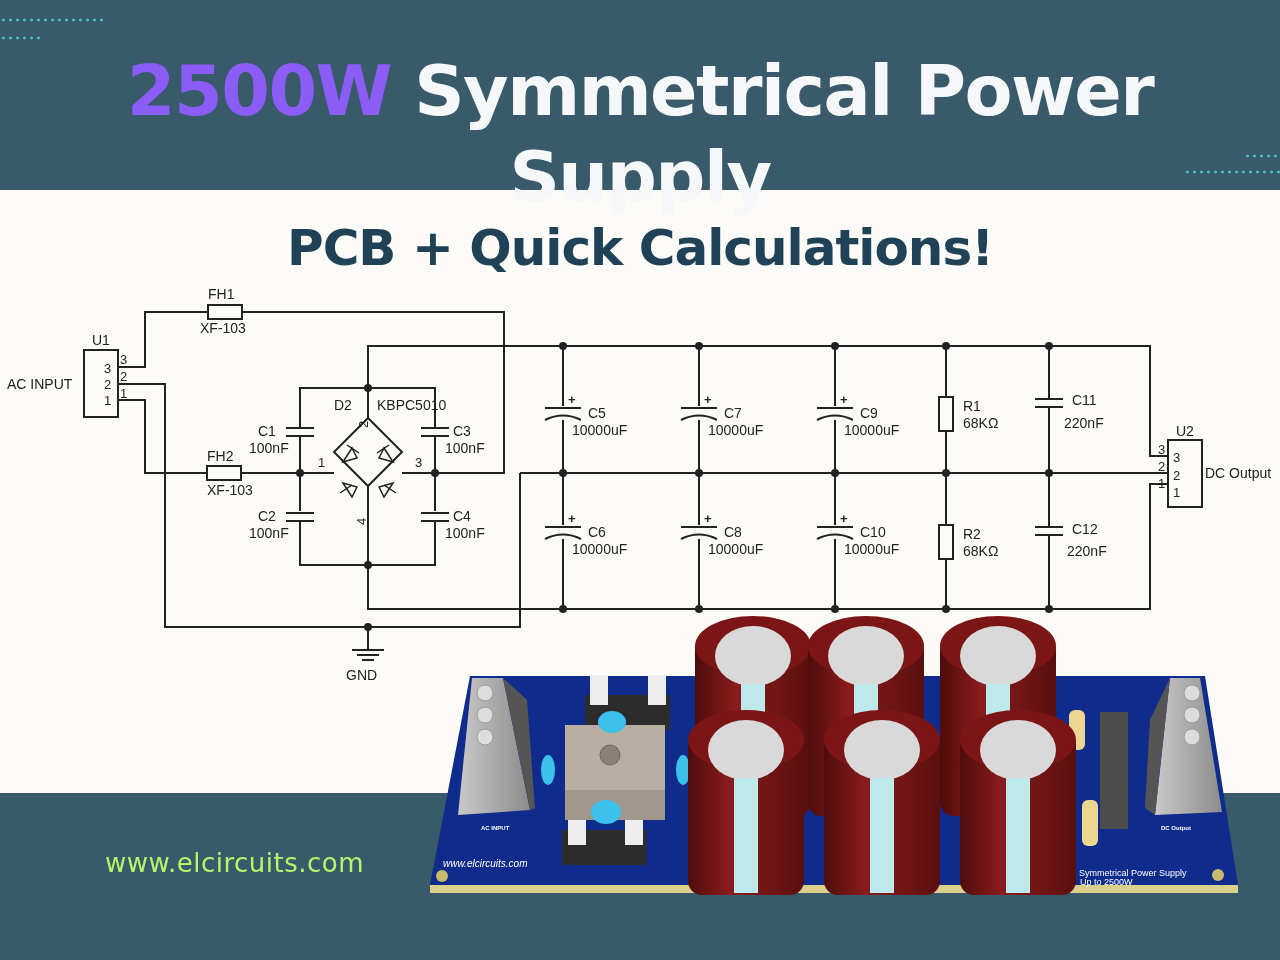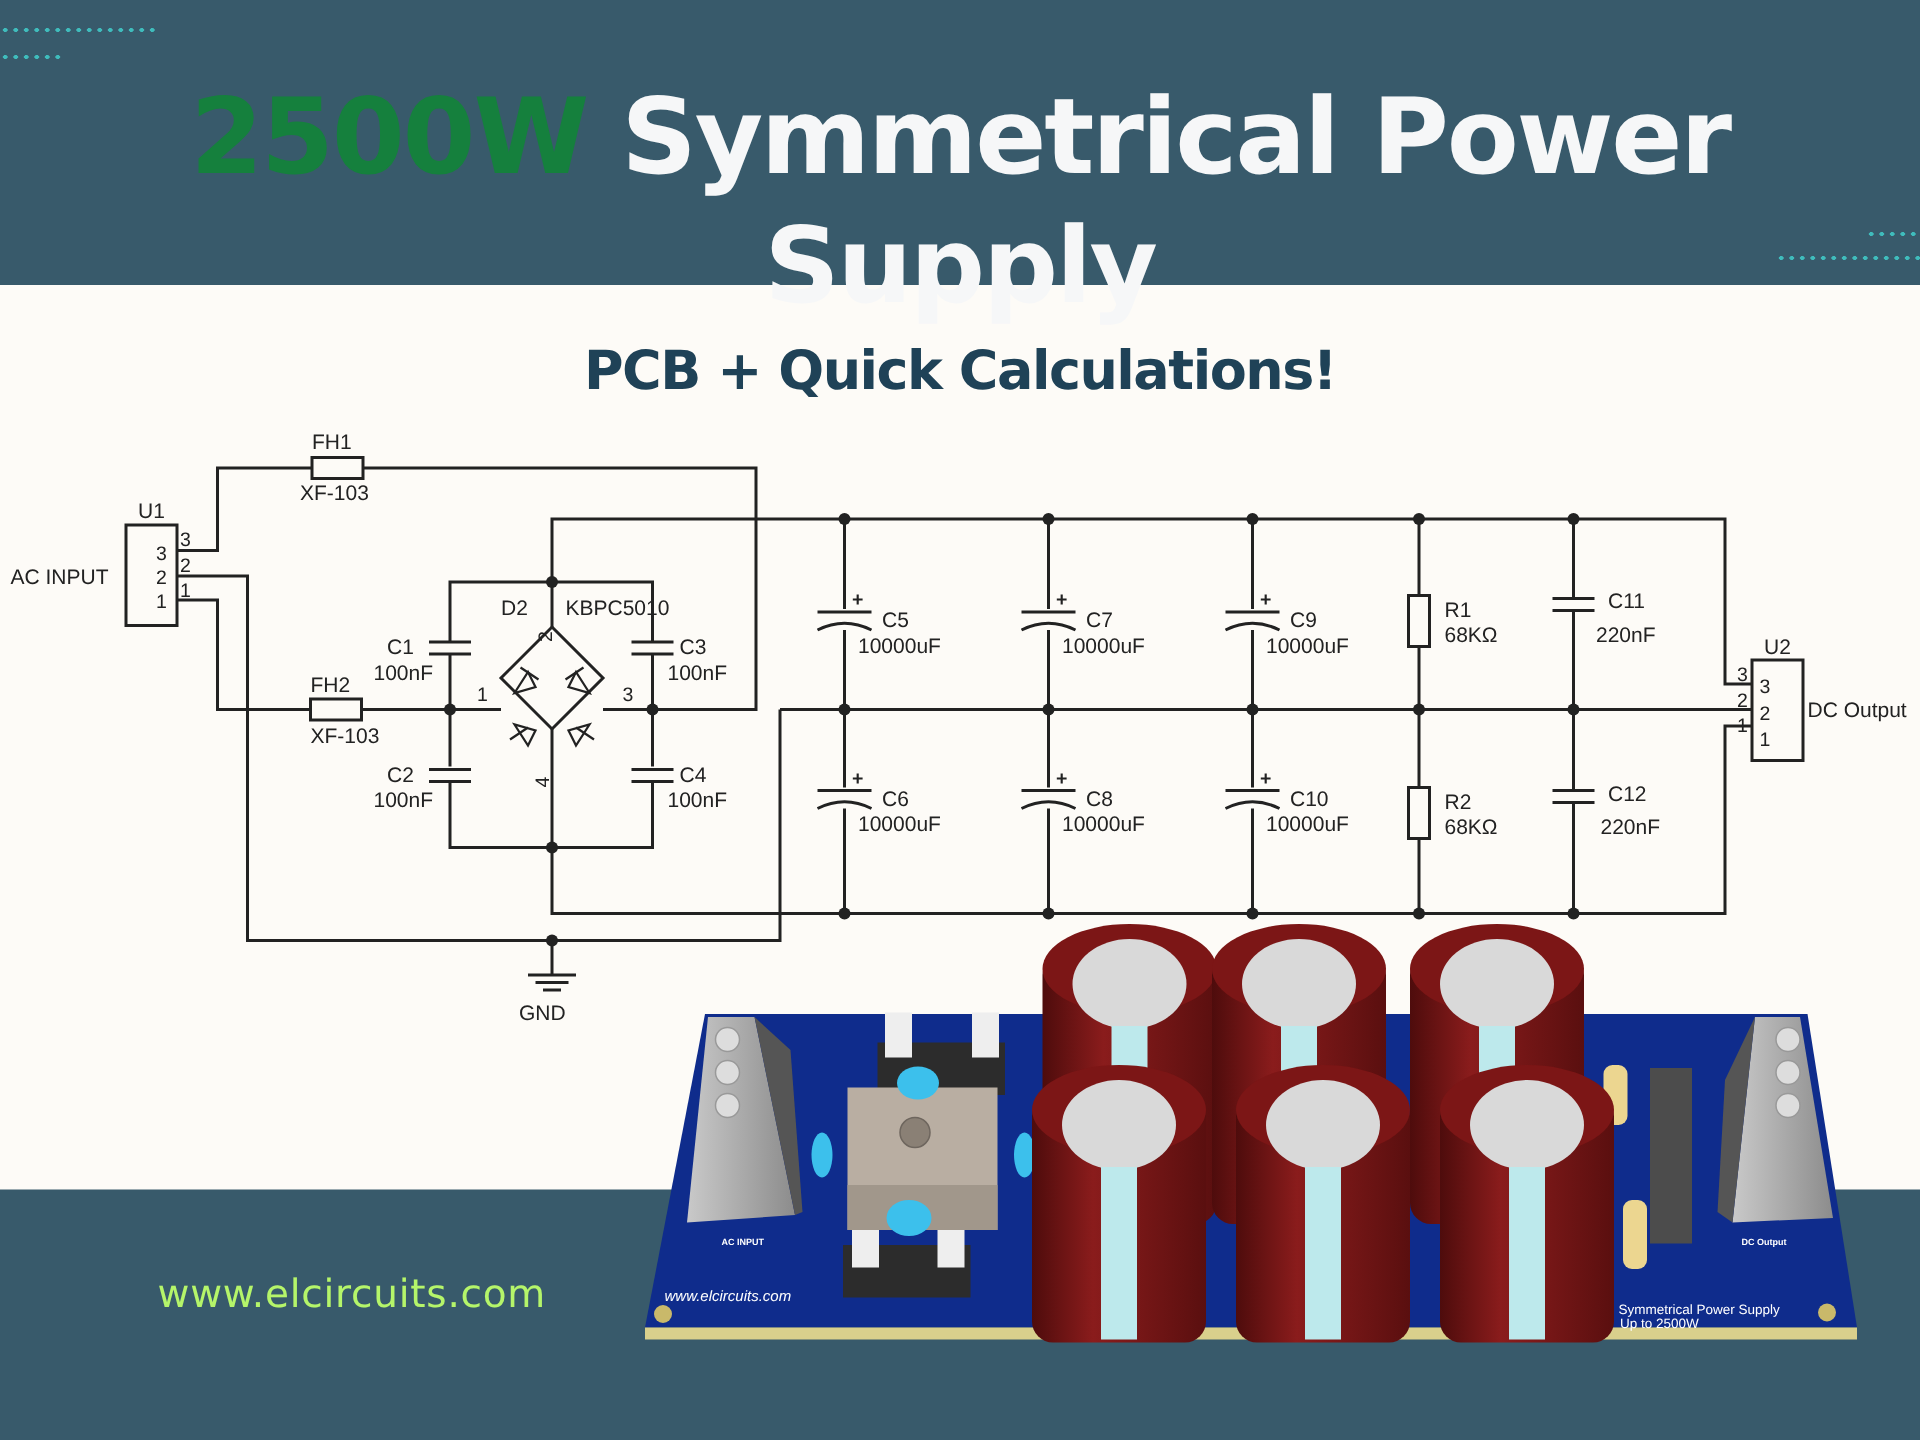--- a/index.html
+++ b/index.html
@@ -1,22 +1,22 @@
 <!DOCTYPE html>
 <html><head>
 <meta charset="utf-8">
 <style>
   html,body{margin:0;padding:0;}
   body{width:1280px;height:960px;position:relative;overflow:hidden;background:#fdfbf7;font-family:"DejaVu Sans",sans-serif;}
   .top-band{position:absolute;left:0;top:0;width:1280px;height:190px;background:#385a6b;}
   .bottom-band{position:absolute;left:0;top:793px;width:1280px;height:167px;background:#385a6b;}
   .dots{position:absolute;height:4px;background-image:radial-gradient(circle,#3fbcbc 1.4px,transparent 1.6px);background-size:7px 4px;}
   .title{position:absolute;left:0;top:48px;width:1280px;text-align:center;font-family:"DejaVu Sans",sans-serif;font-weight:bold;font-size:70px;letter-spacing:-1.5px;color:#f6f7f8;line-height:86px;}
-  .title .accent{color:#15803d;}
-  .subtitle{position:absolute;left:0;top:218px;width:1280px;text-align:center;font-weight:bold;font-size:36px;color:#1f4257;letter-spacing:-1px;line-height:60px;}
+  .title .accent{color:#8b5cf6;}
+  .subtitle{position:absolute;left:0;top:218px;width:1280px;text-align:center;font-weight:bold;font-size:50px;color:#1f4257;letter-spacing:-1px;line-height:60px;}
   .website{position:absolute;left:105px;top:848px;font-size:26px;color:#b5f56a;letter-spacing:0.5px;}
   svg text{font-family:"Liberation Sans",sans-serif;}
 </style>
 </head>
 <body>
 
 <div class="top-band"></div>
 <div class="dots" style="left:0;top:18px;width:105px;"></div>
 <div class="dots" style="left:0;top:36px;width:42px;"></div>
 <div class="dots" style="left:1244px;top:154px;width:36px;"></div>

